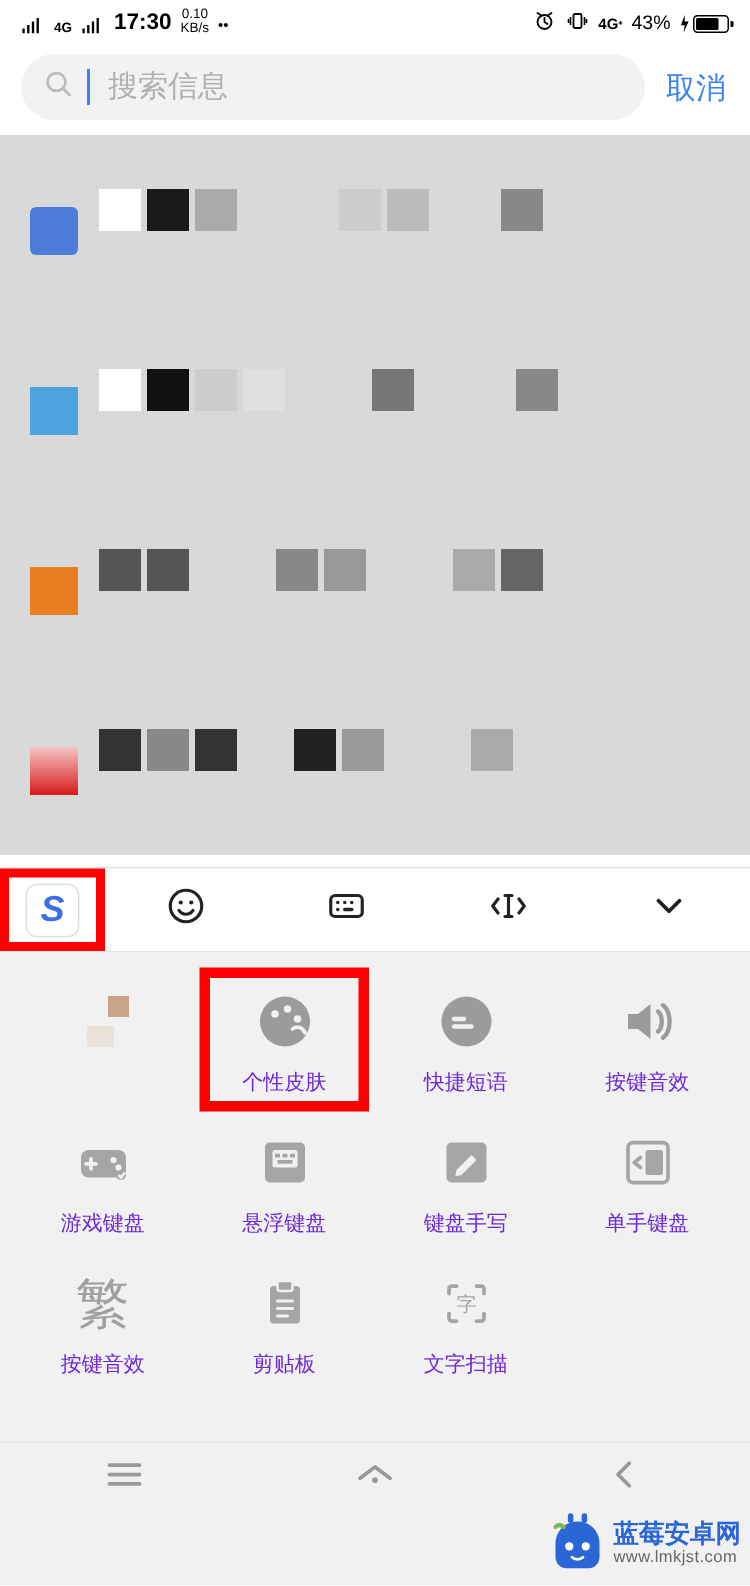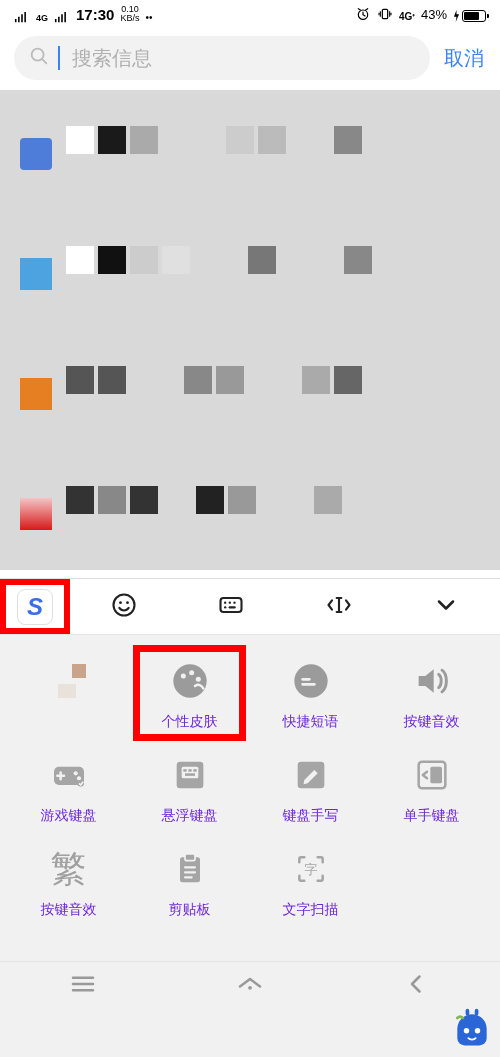--- a/index.html
+++ b/index.html
@@ -547,13 +547,17 @@
     <svg viewBox="0 0 48 48">
         <path d="M24 8c-9 0-16 7-16 16v10a8 8 0 008 8h16a8 8 0 008-8V24c0-9-7-16-16-16z" fill="#2a66d6"></path>
         <circle cx="18" cy="26" r="3" fill="#fff"></circle>
         <circle cx="30" cy="26" r="3" fill="#fff"></circle>
         <path d="M20 34c2 2 6 2 8 0" stroke="#fff" stroke-width="2" fill="none" stroke-linecap="round"></path>
         <rect x="17" y="2" width="4" height="7" rx="2" fill="#2a66d6"></rect>
         <rect x="27" y="2" width="4" height="7" rx="2" fill="#2a66d6"></rect>
         <path d="M14 12c-2-2-4-2-6 0" stroke="#7fb84f" stroke-width="3" fill="none" stroke-linecap="round"></path>
       </svg>
   </span>
+  <span class="wm-text">
+    <span class="wm-title">蓝莓安卓网</span>
+    <span class="wm-url">www.lmkjst.com</span>
+  </span>
 </div>
 
 </body></html>

